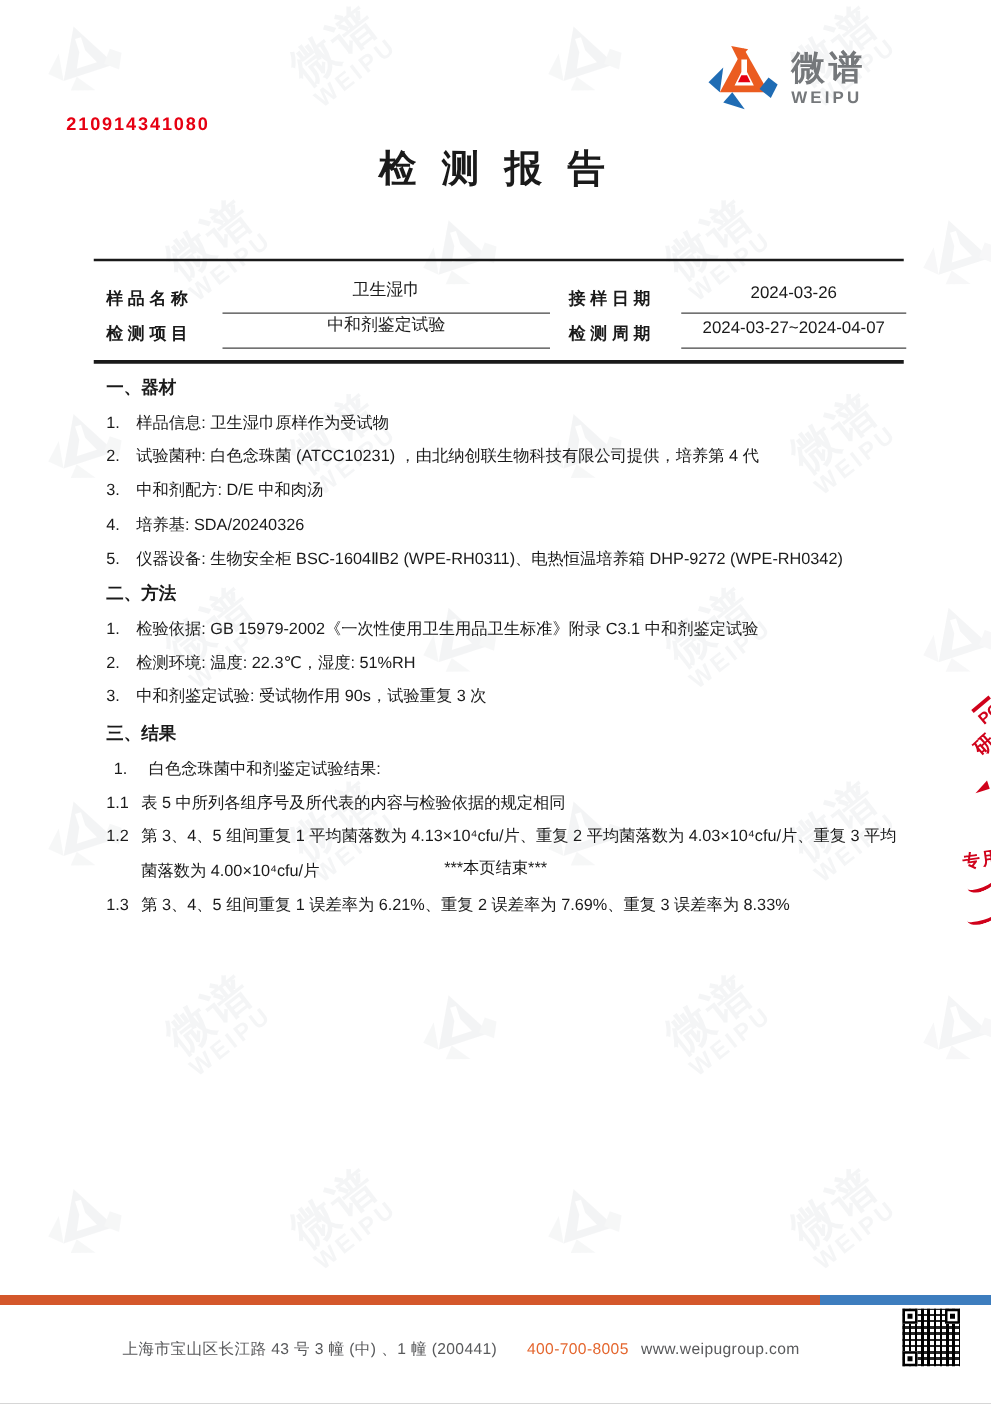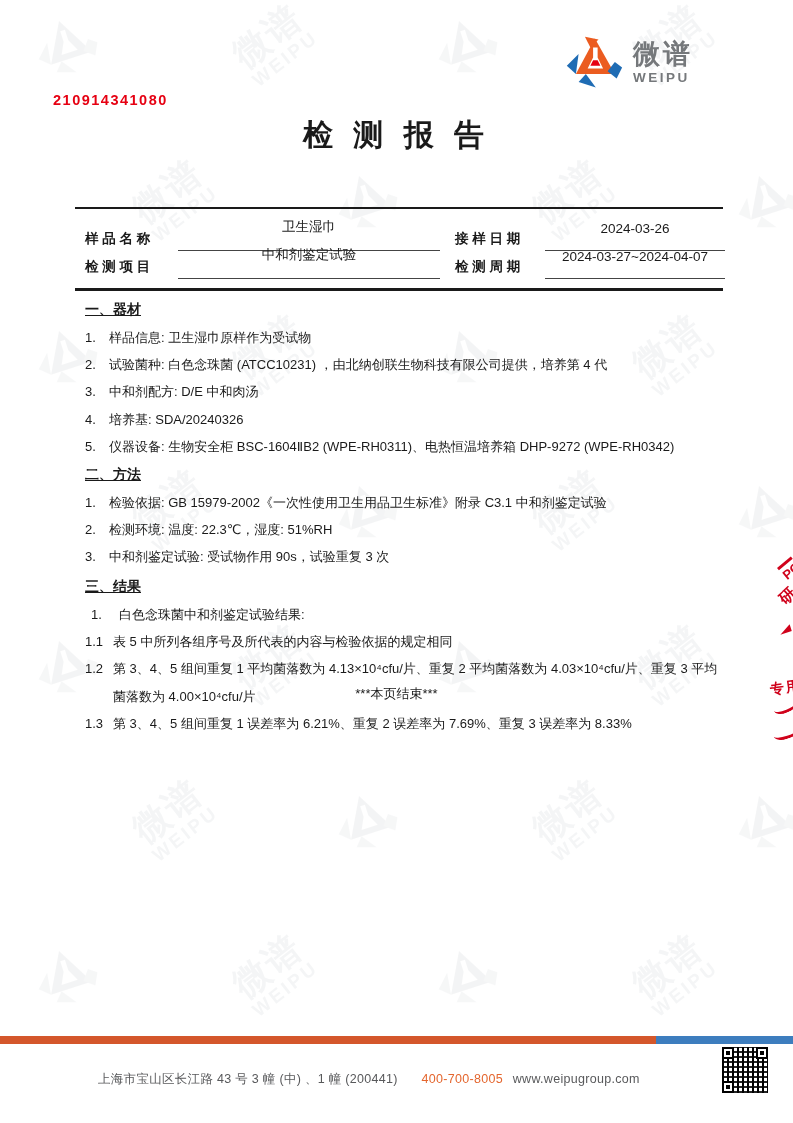--- a/index.html
+++ b/index.html
@@ -28,27 +28,27 @@
              font-size:30px;font-weight:bold;letter-spacing:6px;margin-top:12px;}
   .report-row{position:absolute;left:85px;top:176px;width:640px;display:flex;
               justify-content:space-between;font-size:13px;z-index:1;}
   .rule-thin{position:absolute;left:75px;top:207px;width:648px;height:2px;background:#1a1a1a;z-index:1;}
   .rule-thick{position:absolute;left:75px;top:288px;width:648px;height:2.5px;background:#1a1a1a;z-index:1;}
   
   .info-table{position:absolute;left:85px;top:223px;width:640px;font-size:13.5px;z-index:1;}
   .info-row{display:flex;align-items:flex-end;height:28px;}
   .info-label{width:90px;display:flex;justify-content:space-between;font-weight:bold;padding-bottom:3px;}
   .info-label.second{width:88px;margin-left:15px;}
-  .cell{border-bottom:1px solid #444;text-align:center;padding-bottom:14px;}
+  .cell{border-bottom:1px solid #444;text-align:center;padding-bottom:9px;}
   .cell.v1{width:262px;margin-left:3px;}
   .cell.v2{flex:1;margin-left:2px;}
   
   .section{position:absolute;left:85px;width:642px;font-size:13px;z-index:1;}
   .sec-1{top:297px;} .sec-2{top:462px;} .sec-3{top:574px;}
-  .sec-h{font-weight:bold;font-size:14px;height:27px;line-height:24px;text-decoration:underline;}
+  .sec-h{font-weight:bold;font-size:14px;height:27px;line-height:24px;}
   .item{display:flex;line-height:27.2px;}
   .item .no{flex:0 0 aupx;min-width:24px;text-align:left;}
   .item .txt{flex:1;}
   .end-note{position:absolute;left:0;top:685px;width:100%;text-align:center;font-size:13px;z-index:1;}
   
   .stamp{position:absolute;right:0;color:#d0021b;z-index:3;}
   .st-1{top:560px;right:-6px;transform:rotate(-40deg);font-weight:bold;font-size:13px;
         border-top:3px solid #d0021b;padding-top:1px;}
   .st-2{top:586px;right:-3px;transform:rotate(-42deg);font-weight:bold;font-size:16px;}
   .st-3{top:626px;right:2px;width:0;height:0;border-left:12px solid transparent;

